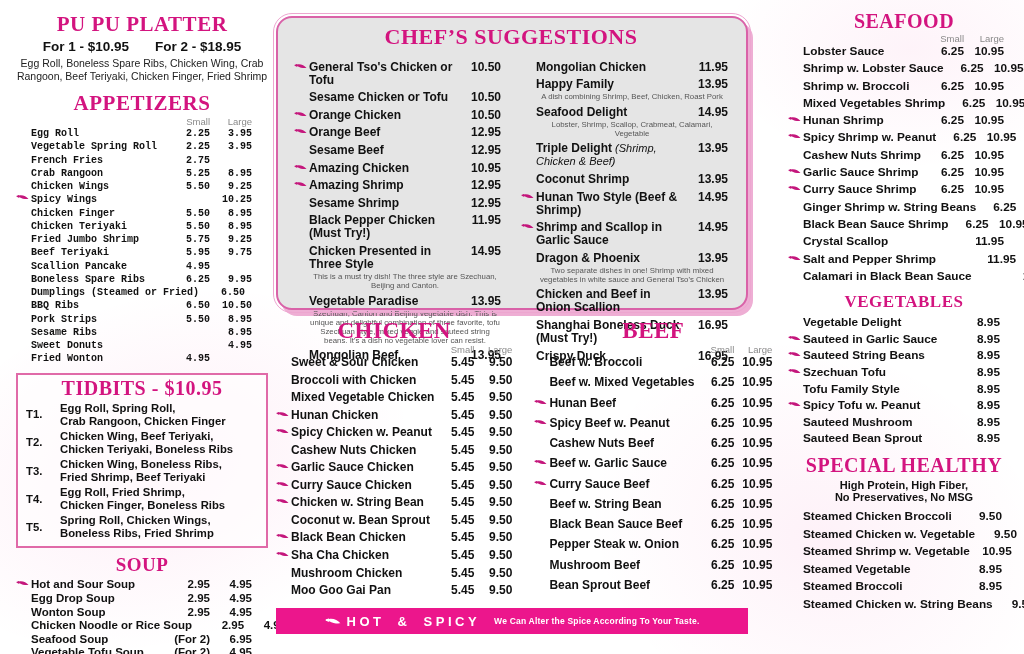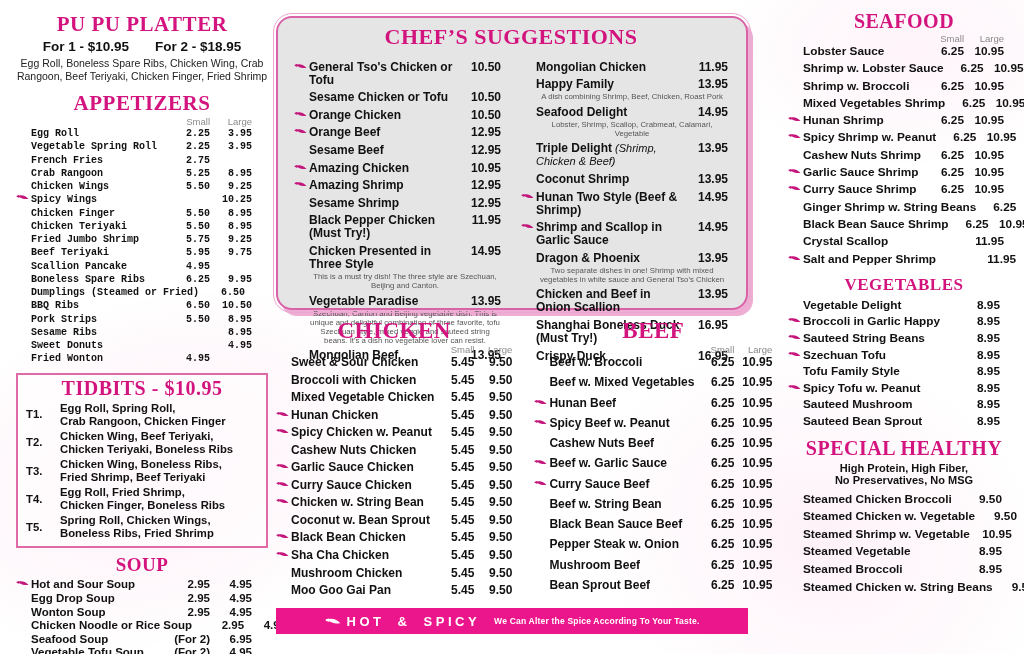--- a/index.html
+++ b/index.html
@@ -953,38 +953,44 @@
 
         <div class="row">
           <span class="gutter"><span class="pep"><svg viewBox="0 0 26 14" width="13" height="7">
                 <path d="M25 10 C20 10.5 12 10 7 6.5 C6 7.8 4 7.6 3.4 6.2 C2 6.6 0.8 5.6 1 4.2 C1.2 3 2.6 2.4 3.8 3 C4.2 1.8 6 1.6 6.8 2.8 C13 1.4 21 4.6 25 10 Z" fill="currentColor"></path>
               </svg></span></span>
           <span class="iname">Salt and Pepper Shrimp</span>
           <span class="p small"></span>
           <span class="p large">11.95</span>
         </div>
 
+        <div class="row">
+          <span class="gutter"></span>
+          <span class="iname">Calamari in Black Bean Sauce</span>
+          <span class="p small"></span>
+          <span class="p large">11.95</span>
+        </div>
       </div>
   </section>
 
   <section class="vegetables">
     <h2 class="h-serif">VEGETABLES</h2>
     <div class="rows-veg">
 
         <div class="row">
           <span class="gutter"></span>
           <span class="iname">Vegetable Delight</span>
           <span class="p single">8.95</span>
         </div>
 
         <div class="row">
           <span class="gutter"><span class="pep"><svg viewBox="0 0 26 14" width="13" height="7">
                 <path d="M25 10 C20 10.5 12 10 7 6.5 C6 7.8 4 7.6 3.4 6.2 C2 6.6 0.8 5.6 1 4.2 C1.2 3 2.6 2.4 3.8 3 C4.2 1.8 6 1.6 6.8 2.8 C13 1.4 21 4.6 25 10 Z" fill="currentColor"></path>
               </svg></span></span>
-          <span class="iname">Broccoli in Garlic Happy</span>
+          <span class="iname">Sauteed in Garlic Sauce</span>
           <span class="p single">8.95</span>
         </div>
 
         <div class="row">
           <span class="gutter"><span class="pep"><svg viewBox="0 0 26 14" width="13" height="7">
                 <path d="M25 10 C20 10.5 12 10 7 6.5 C6 7.8 4 7.6 3.4 6.2 C2 6.6 0.8 5.6 1 4.2 C1.2 3 2.6 2.4 3.8 3 C4.2 1.8 6 1.6 6.8 2.8 C13 1.4 21 4.6 25 10 Z" fill="currentColor"></path>
               </svg></span></span>
           <span class="iname">Sauteed String Beans</span>
           <span class="p single">8.95</span>
         </div>

